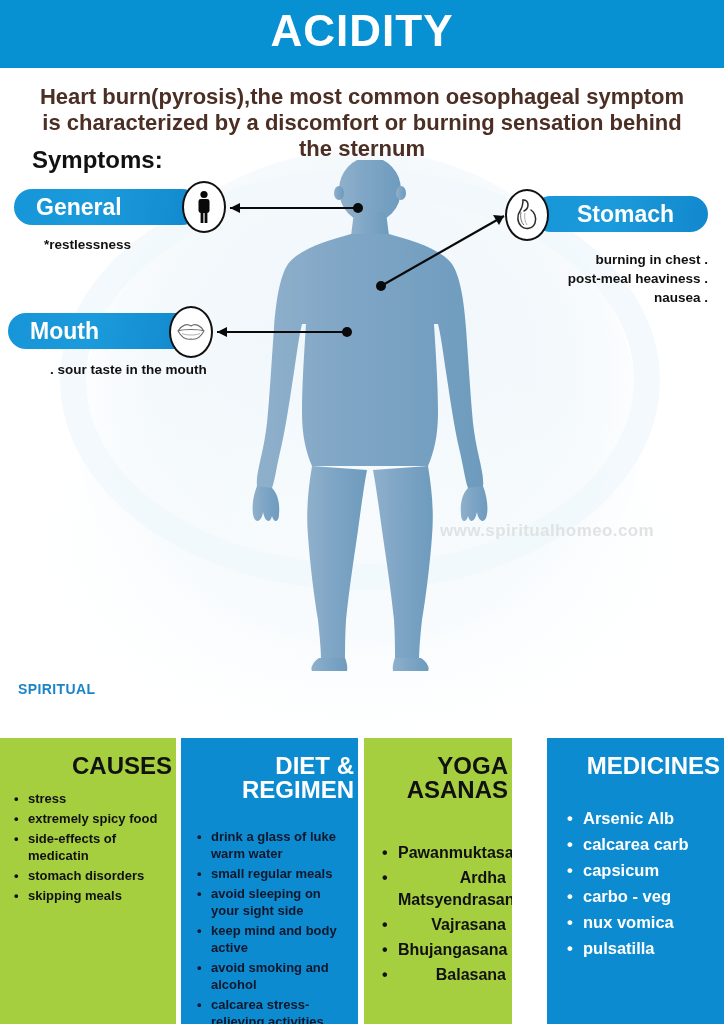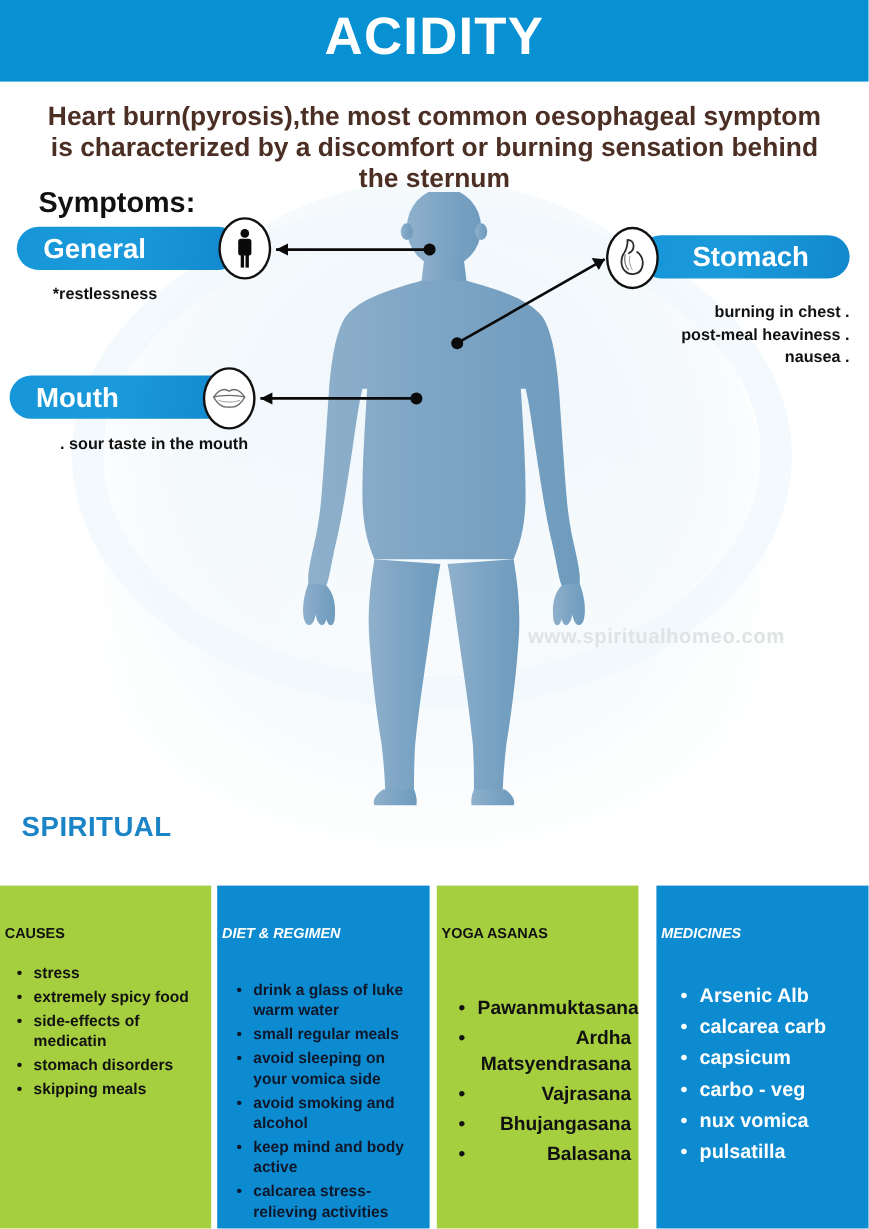--- a/index.html
+++ b/index.html
@@ -71,21 +71,21 @@
     color: #4c2f24;
     font-size: 22px;
     font-weight: bold;
     line-height: 26px;
     font-family: "Liberation Sans", sans-serif;
   }
 
   
   .symptoms-heading {
     position: absolute;
-    left: 32px; top: 156px;
+    left: 32px; top: 146px;
     font-size: 24px;
     font-weight: bold;
     color: #111111;
     font-family: "Liberation Sans", sans-serif;
   }
 
   
   .body-figure {
     position: absolute;
     left: 250px; top: 160px;
@@ -152,21 +152,21 @@
     color: #dfe3e3;
     font-size: 17px;
     font-weight: bold;
     letter-spacing: .4px;
     font-family: "Liberation Sans", sans-serif;
   }
 
   
   .logo { position: absolute; left: 18px; top: 678px; }
   .logo-top {
-    font-size: 23px; font-weight: bold; color: #1b84c6;
+    font-size: 14px; font-weight: bold; color: #1b84c6;
     letter-spacing: .4px; line-height: 23px;
     font-family: "Liberation Sans", sans-serif;
   }
   .logo-bottom {
     font-size: 22px; font-weight: bold; color: #a6cf3f;
     letter-spacing: .4px; line-height: 21px;
     font-family: "Liberation Sans", sans-serif;
     margin-top: 36px;
   }
 
@@ -176,34 +176,34 @@
     top: 738px;
     height: 286px;
     box-sizing: border-box;
     overflow: hidden;
   }
   .col-green { background: #a6cf3f; }
   .col-blue  { background: #0d8bd1; }
 
   .col-1 { left: 0px;   width: 176px; }
   .col-2 { left: 181px; width: 177px; }
-  .col-3 { left: 364px; width: 168px; }
+  .col-3 { left: 364px; width: 148px; }
   .col-4 { left: 547px; width: 177px; }
 
   .col-title {
-    text-align: left;
-    font-size: 12px;
-    font-weight: bold;
-    font-family: "Liberation Sans", sans-serif;
-    margin-top: 28px;
+    text-align: right;
+    font-size: 24px;
+    font-weight: bold;
+    font-family: "Liberation Sans", sans-serif;
+    margin-top: 16px;
     padding: 0 4px;
     line-height: 24px;
   }
   .title-dark  { color: #111111; }
-  .title-white { color: #ffffff; font-style: italic; }
+  .title-white { color: #ffffff; }
 
   .col-list {
     margin: 0;
     padding: 0;
     list-style: none;
   }
   .col-list li {
     position: relative;
     padding-left: 16px;
     font-weight: bold;
@@ -428,23 +428,23 @@
       <li>stomach disorders</li>
       <li>skipping meals</li>
     </ul>
   </div>
 
   <div class="col col-2 col-blue">
     <div class="col-title title-white">DIET &amp; REGIMEN</div>
     <ul class="col-list list-diet">
       <li>drink a glass of luke warm water</li>
       <li>small regular meals</li>
-      <li>avoid sleeping on your vomica side</li>
+      <li>avoid sleeping on your sight side</li>
+      <li>keep mind and body active</li>
       <li>avoid smoking and alcohol</li>
-      <li>keep mind and body active</li>
       <li>calcarea stress-relieving activities</li>
     </ul>
   </div>
 
   <div class="col col-3 col-green">
     <div class="col-title title-dark">YOGA ASANAS</div>
     <ul class="col-list list-yoga">
       <li>Pawanmuktasana</li>
       <li>Ardha Matsyendrasana</li>
       <li>Vajrasana</li>

